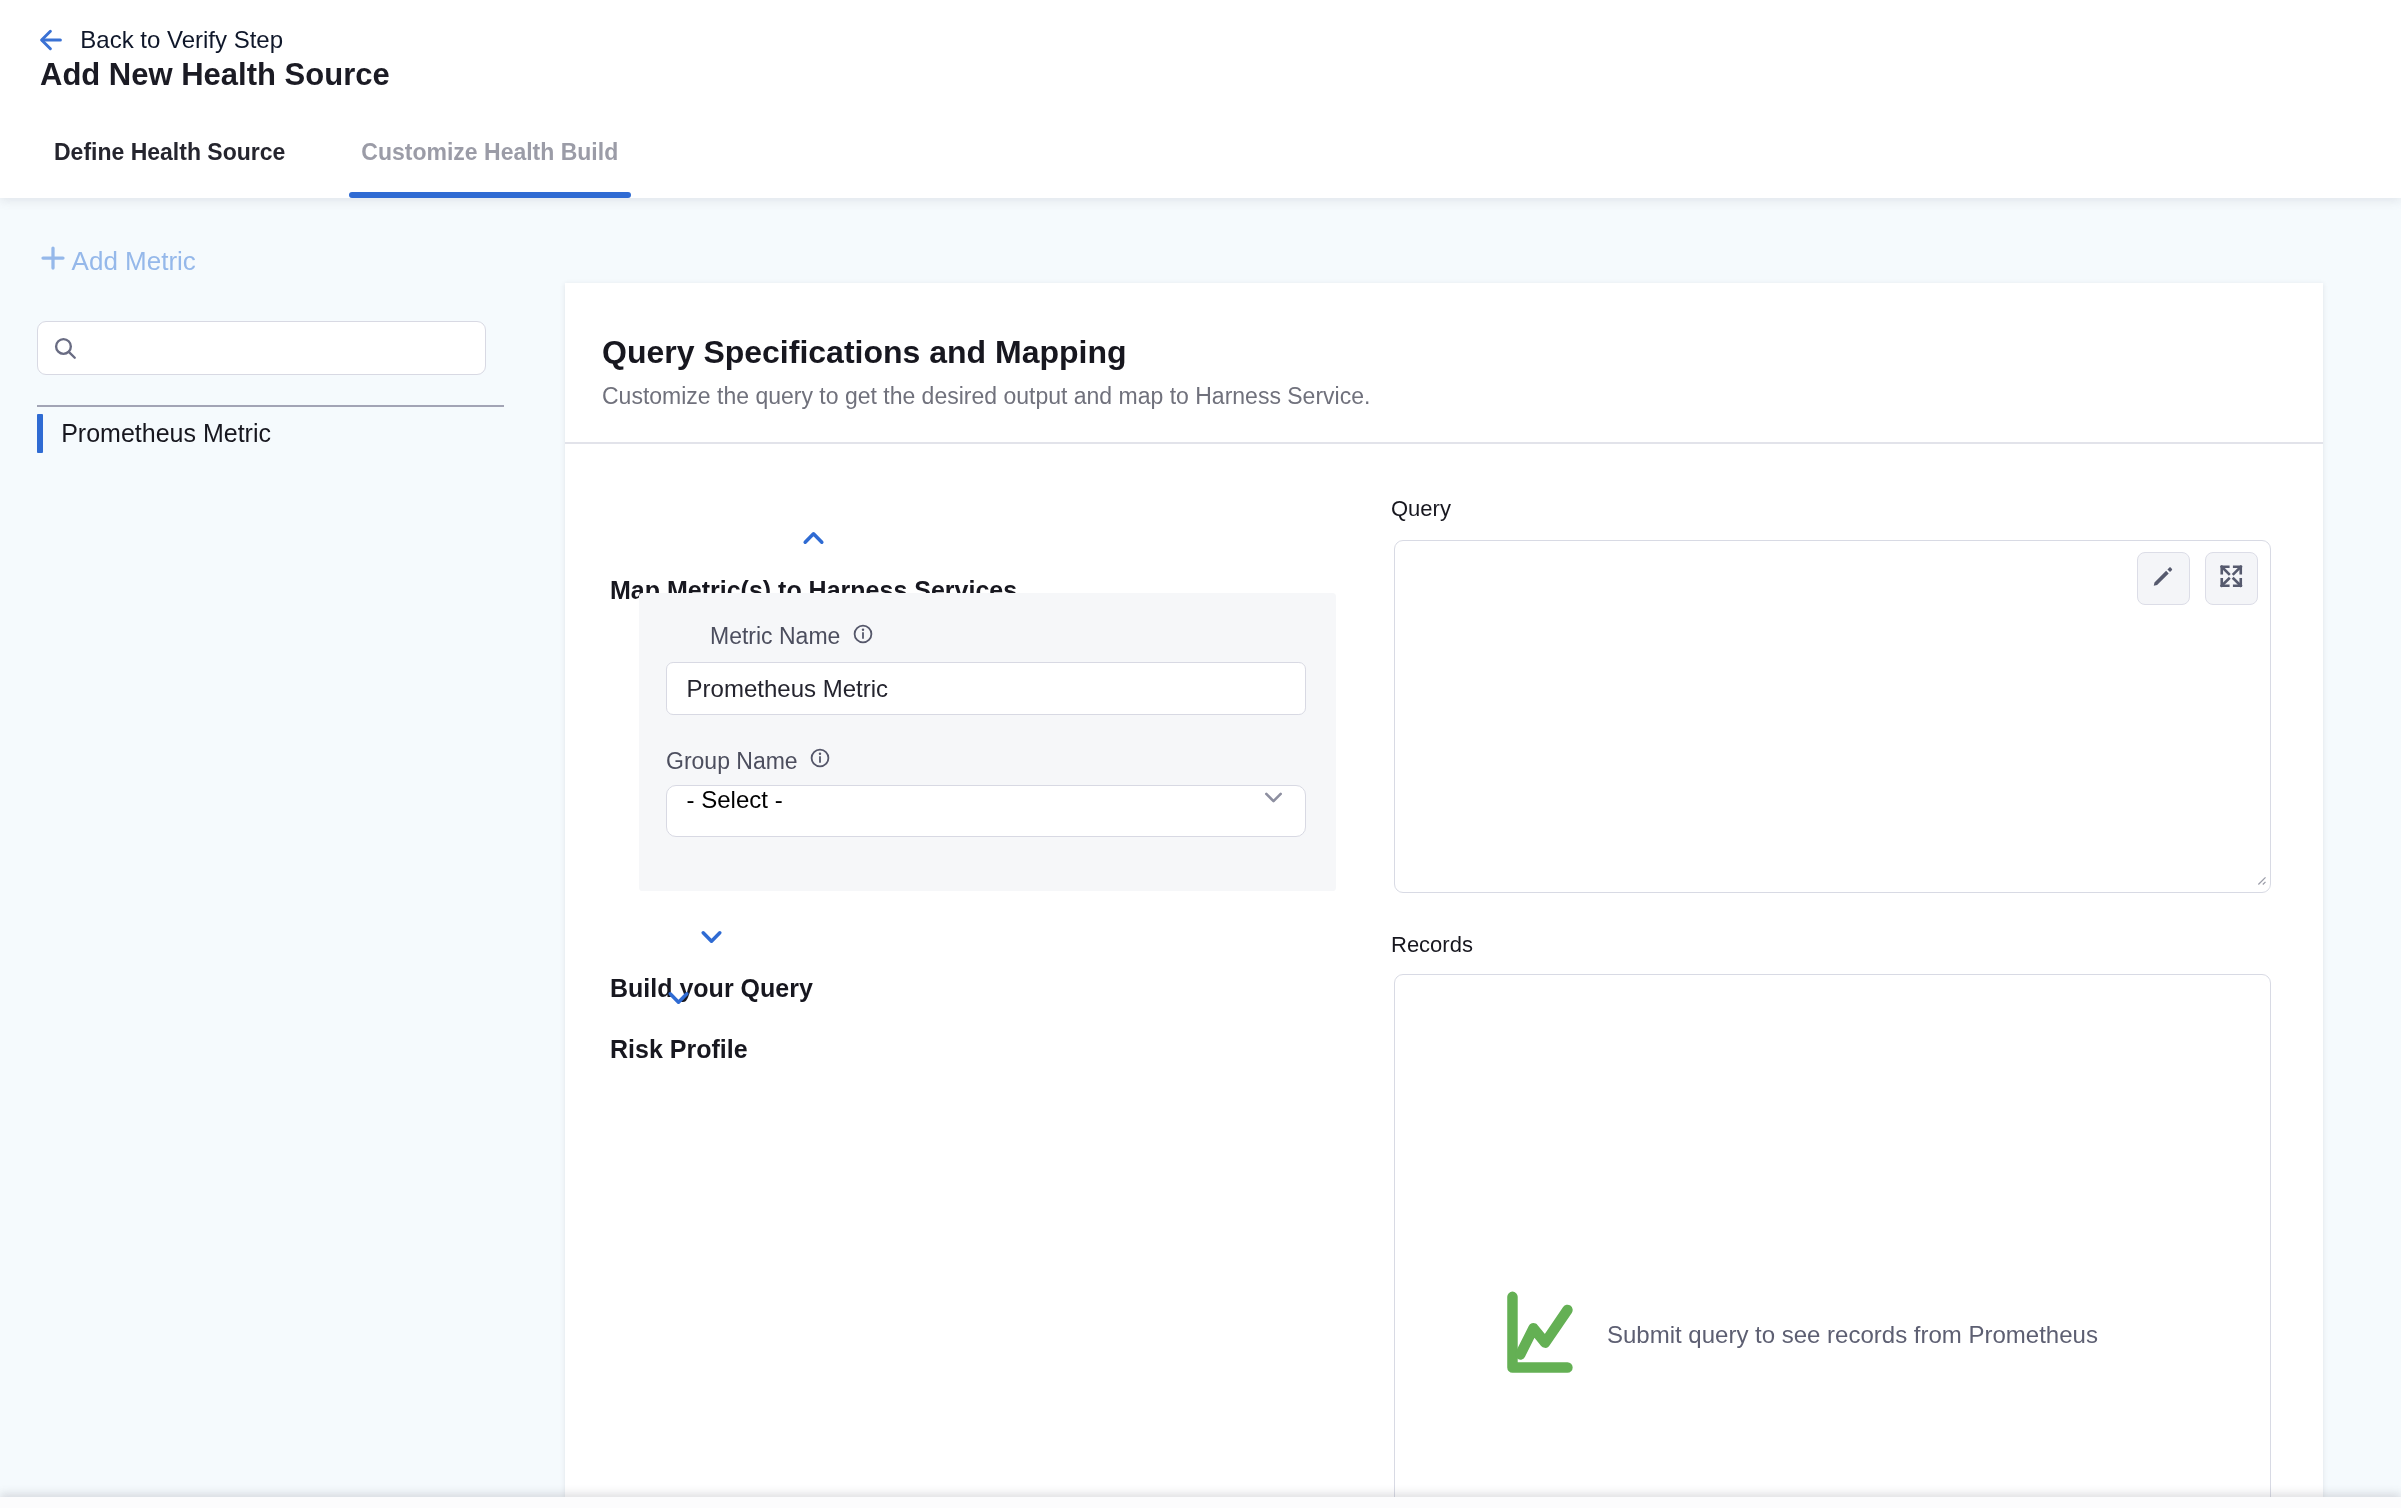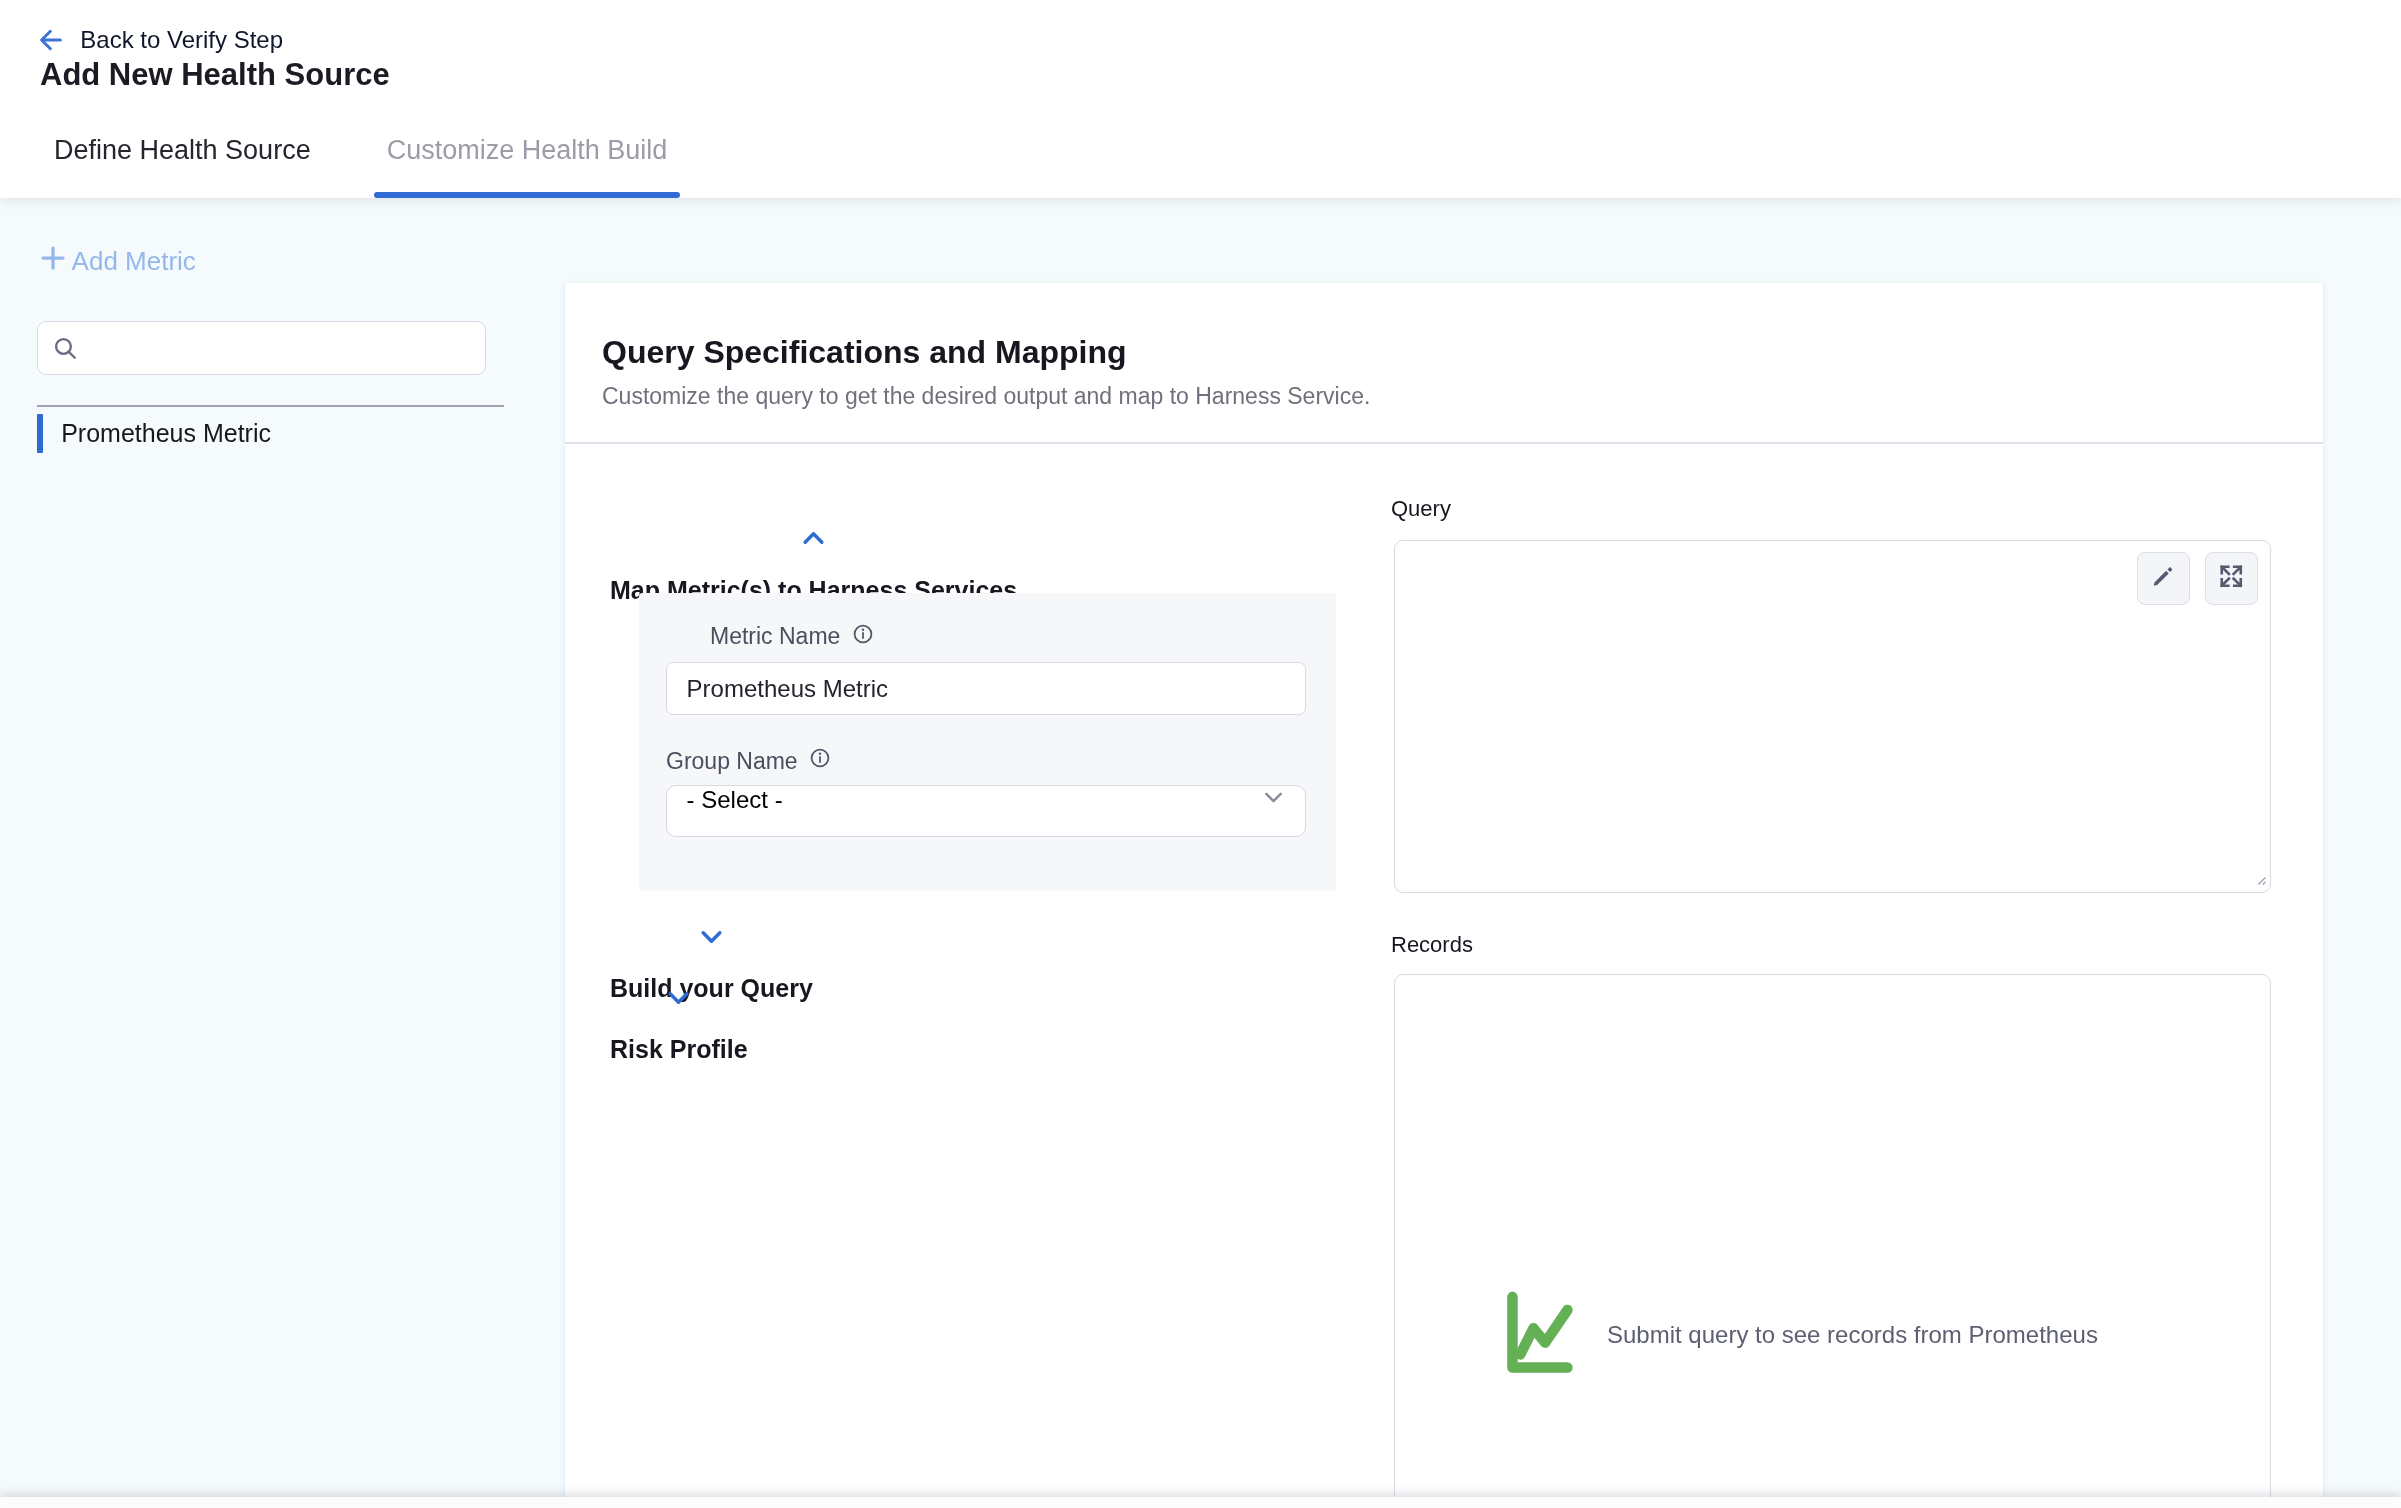--- a/index.html
+++ b/index.html
@@ -8,21 +8,21 @@
   body { position:relative; }
 
   
   .topbar { position:absolute; top:0; left:0; right:0; height:198px; background:#fff;
     box-shadow:0 3.6px 9px rgba(96,97,112,0.12); z-index:5; }
   .back-link { position:absolute; left:36px; top:25px; display:flex; align-items:center;
     gap:14.3px; color:#0f172a; font-size:24px; font-weight:500; cursor:pointer; text-decoration:none; }
   .back-link svg { display:block; }
   .page-title { position:absolute; left:40px; top:57px; font-size:31px; font-weight:700; color:#1b1b24; }
   .tabs { position:absolute; left:54px; bottom:0; display:flex; gap:76px; }
-  .tab { position:relative; padding:0 0 32px 0; font-size:27px; font-weight:400; cursor:pointer; }
+  .tab { position:relative; padding:0 0 32px 0; font-size:23px; font-weight:700; cursor:pointer; }
   .tab.inactive { color:#25252e; }
   .tab.active { color:#9b9ca7; }
   .tab.active .tab-underline { position:absolute; left:-12.5px; right:-12.5px; bottom:0; height:6.2px;
     background:#2f6bd3; border-radius:3.6px; }
 
   
   .content { position:absolute; top:198px; left:0; right:0; bottom:0; background:#f5fafd; }
 
   
   .sidebar { position:absolute; left:0; top:0; width:601px; bottom:0; }

